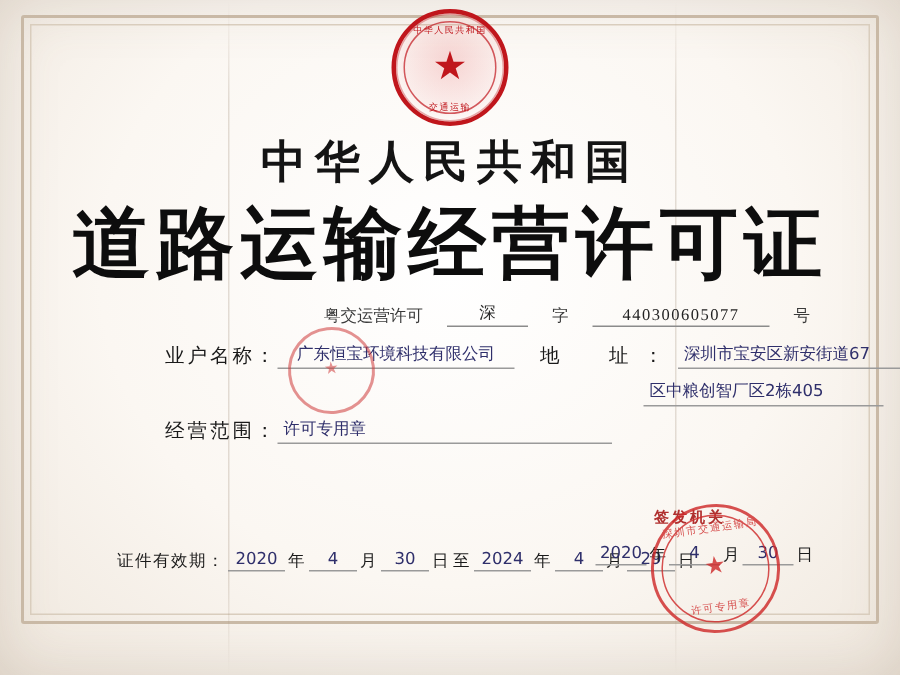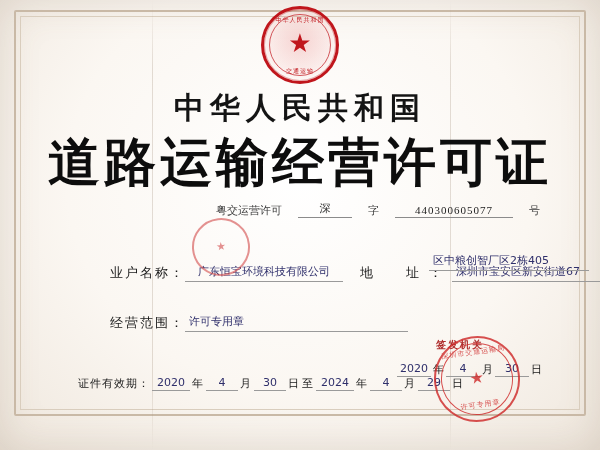--- a/index.html
+++ b/index.html
@@ -85,21 +85,21 @@
   .numline .blank{
     display:inline-block;min-width:46px;border-bottom:1px solid #8b8b8b;
     text-align:center;padding:0 4px 1px 4px;color:#2a2a2a;
   }
   .numline .num{
     display:inline-block;min-width:110px;border-bottom:1px solid #8b8b8b;
     text-align:center;padding:0 4px 1px 4px;letter-spacing:1px;color:#222;
   }
 
   .row{position:absolute;display:flex;align-items:flex-end;font-size:13px;color:#1a1a1a;}
-  .row .label{white-space:nowrap;letter-spacing:2px;margin-top:36px;}
+  .row .label{white-space:nowrap;letter-spacing:2px;}
   .row .value{
     border-bottom:1px solid #9a9a9a;
     padding:0 4px 2px 4px;
     color:#2f2f6b;
     font-size:11px;
     font-family:"DejaVu Sans", sans-serif;
     white-space:nowrap;
   }
 
   #row-company{left:110px;top:228px;}
@@ -114,21 +114,21 @@
     width:152px;border-bottom:1px solid #9a9a9a;
     padding:0 4px 2px 4px;color:#2f2f6b;font-size:11px;
     font-family:"DejaVu Sans", sans-serif;white-space:nowrap;
   }
 
   #row-scope{left:110px;top:278px;}
   #row-scope .value{min-width:215px;}
 
   
   .validity{
-    position:absolute;left:78px;top:376px;
+    position:absolute;left:78px;top:366px;
     font-size:11px;color:#1a1a1a;display:flex;align-items:flex-end;gap:2px;
   }
   .validity .lbl{letter-spacing:1px;}
   .validity .f{
     border-bottom:1px solid #9a9a9a;padding:0 3px 1px 3px;
     color:#2f2f6b;font-family:"DejaVu Sans", sans-serif;min-width:26px;text-align:center;
   }
   .validity .f.y{min-width:32px;}
 
   

